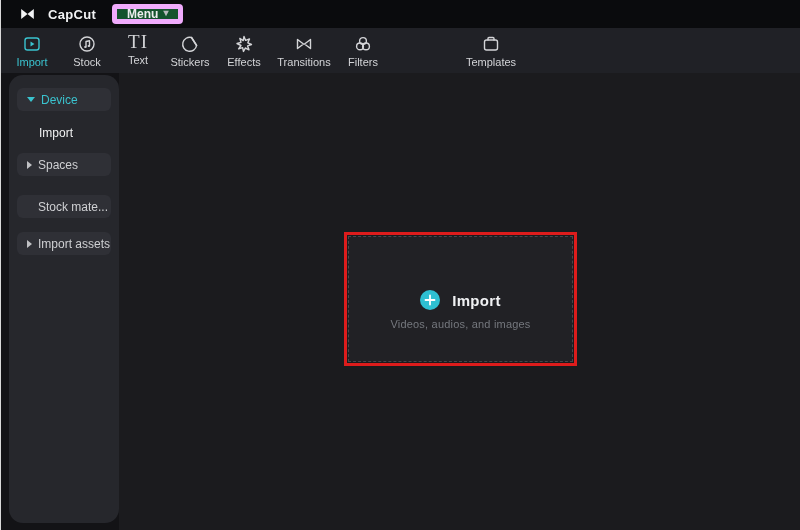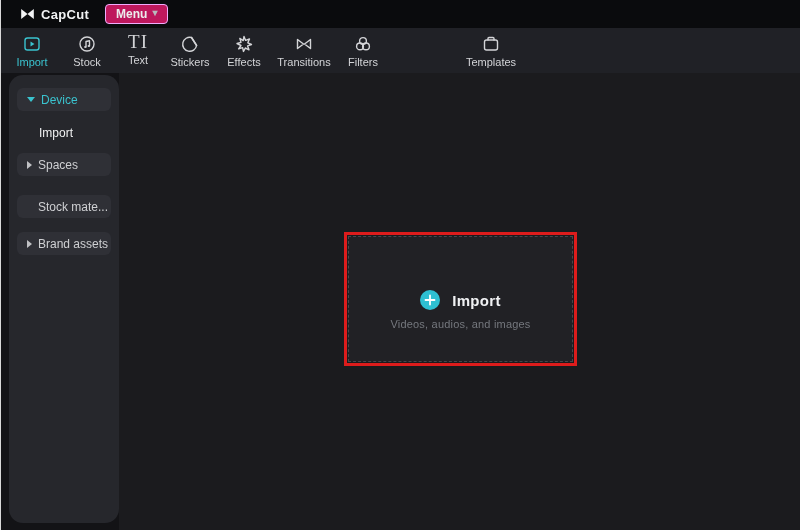--- a/index.html
+++ b/index.html
@@ -4,25 +4,25 @@
 <style>
   * { margin:0; padding:0; box-sizing:border-box; }
   html,body { width:800px; height:530px; background:#1b1b1e; overflow:hidden;
               font-family:"Liberation Sans", sans-serif; }
   #stage { position:relative; width:800px; height:530px; background:#131316;
            border-left:1px solid #d9d9d9; }
 
   
   .titlebar { position:absolute; left:0; top:0; width:800px; height:28px;
               background:#0a0b0d; display:flex; align-items:center; }
-  .logo { display:flex; align-items:center; gap:5px; margin-left:18px; }
+  .logo { display:flex; align-items:center; gap:12px; margin-left:18px; }
   .logo svg { display:block; }
   .logo-text { color:#f2f3f4; font-size:13px; font-weight:bold; letter-spacing:.3px; }
-  .menu-btn { margin-left:16px; height:20px; padding:0 10px; background:#be185d;
-              border:1px solid #f0abfc; border-radius:4px; color:#eceded;
+  .menu-btn { margin-left:16px; height:20px; padding:0 10px; background:#14532d;
+              border:5px solid #f0abfc; border-radius:4px; color:#eceded;
               font-size:12px; font-weight:bold; display:flex; align-items:center; gap:5px;
               cursor:pointer; }
   .menu-btn .chev { color:#b9babd; font-size:10px; line-height:1; transform:translateY(-1px); }
 
   
   .tabbar { position:absolute; left:0; top:28px; width:800px; height:45px;
             background:#202126; }
   .tab { position:absolute; top:4px; width:76px; height:40px; display:flex;
          flex-direction:column; align-items:center; justify-content:flex-start;
          gap:2px; color:#d3d4d7; cursor:pointer; }
@@ -159,21 +159,21 @@
     </div>
     <div class="side-btn" style="top:78px">
       <span class="caret-right"></span>
       <span>Spaces</span>
     </div>
     <div class="side-btn" style="top:120px; padding-left:21px">
       <span>Stock mate...</span>
     </div>
     <div class="side-btn" style="top:157px">
       <span class="caret-right"></span>
-      <span>Brand assets</span>
+      <span>Import assets</span>
     </div>
   </div>
 
   <div class="main"></div>
 
   <div class="red-box">
     <div class="dropzone">
       <div class="import-row">
         <svg width="20" height="20" viewBox="0 0 20 20">
           <circle cx="10" cy="10" r="10" fill="#2ec0d2"></circle>

